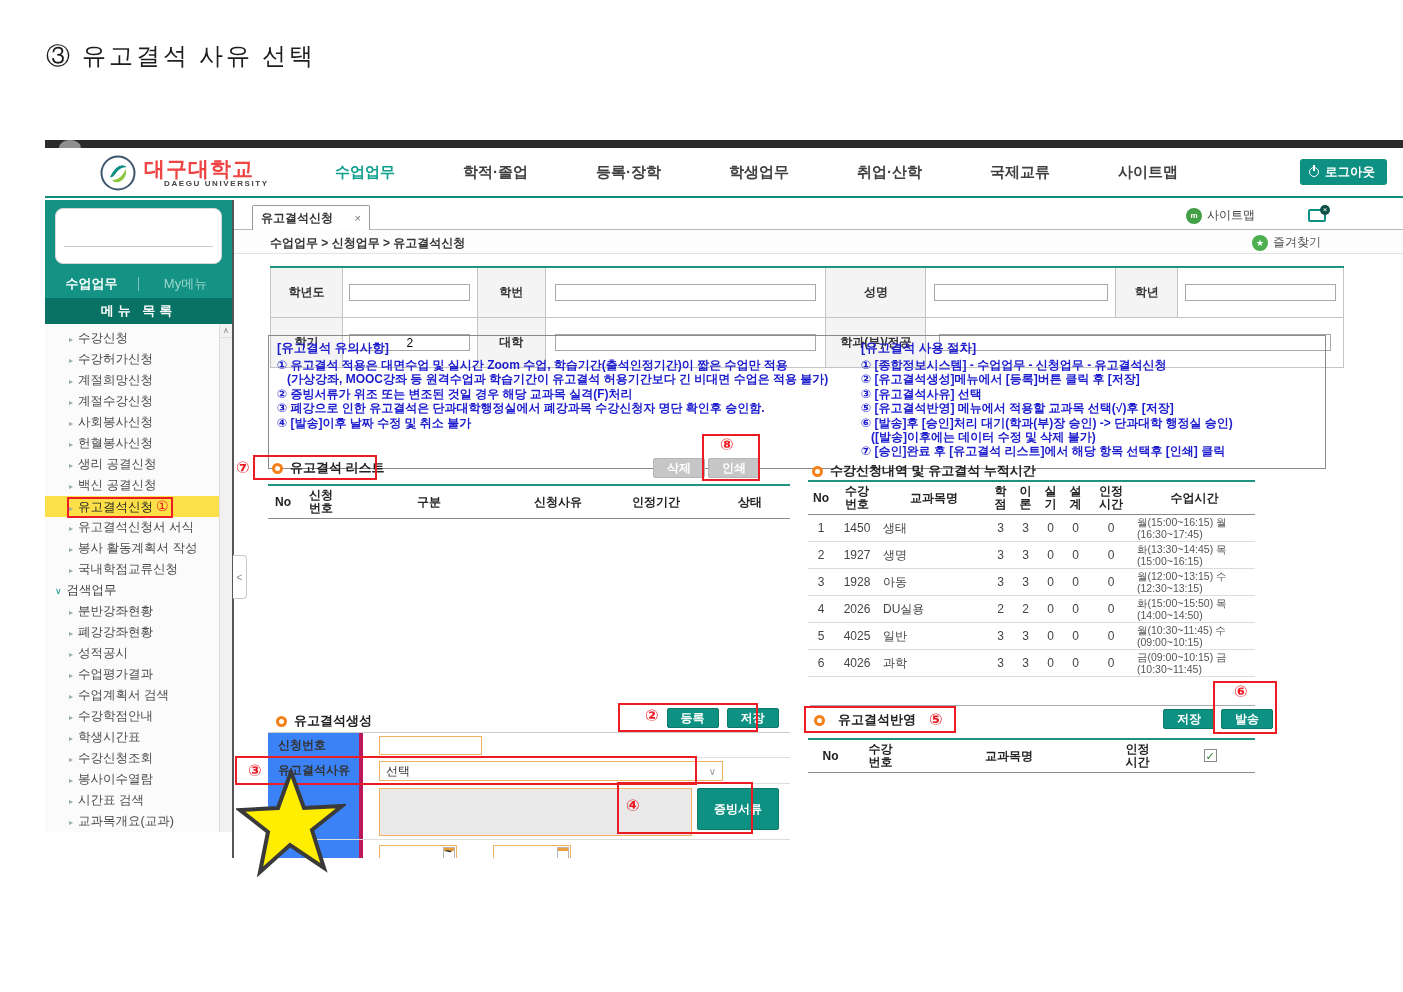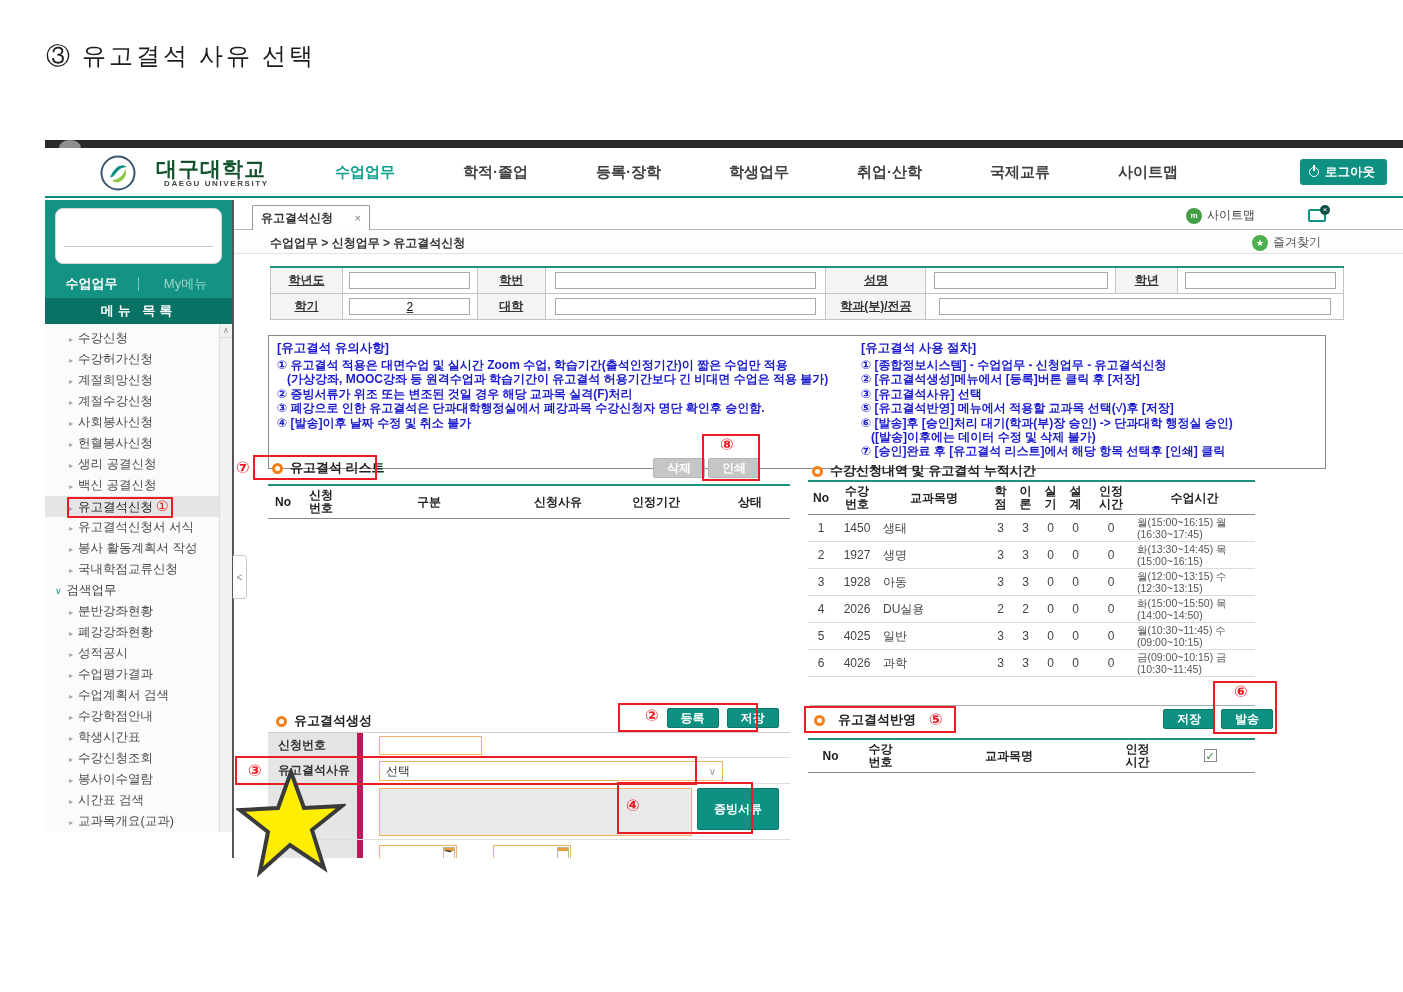--- a/index.html
+++ b/index.html
@@ -13,21 +13,21 @@
 
   
   .win { position:absolute; left:45px; top:140px; width:1358px; height:718px; background:#fff; overflow:hidden; }
   .win-topbar { position:absolute; left:0; top:0; width:100%; height:8px; background:#2b2b2b; }
   .win-nub { position:absolute; left:14px; top:0; width:22px; height:8px; background:#8f8f8f; border-radius:50% 50% 0 0/100% 100% 0 0; }
 
   
   .hdr { position:absolute; left:0; top:8px; width:100%; height:50px; background:#fff; border-bottom:2px solid #0e8d7c; }
   .logo { position:absolute; left:55px; top:7px; display:flex; align-items:center; gap:8px; }
   .emblem { width:36px; height:36px; }
-  .uname { font-size:21px; font-weight:bold; color:#14532d; letter-spacing:1px; line-height:21px;margin-left:12px; }
+  .uname { font-size:21px; font-weight:bold; color:#ef4444; letter-spacing:1px; line-height:21px; }
   .uname-en { font-size:8px; font-weight:bold; color:#444; letter-spacing:1.6px;margin-left:20px; }
   .gnb { position:absolute; left:290px; top:0; height:48px; display:flex; align-items:center; gap:68px; }
   .gnb .nav-item { font-size:15px; font-weight:bold; color:#404040; cursor:pointer; white-space:nowrap; }
   .gnb .nav-item.active { color:#0fa08d; }
   .logout-btn { position:absolute; right:16px; top:11px; height:26px; padding:0 12px 0 9px; background:#0e9182; color:#fff;
     font-size:12.5px; font-weight:bold; border:none; border-radius:3px; display:flex; align-items:center; gap:6px; cursor:pointer; }
   .pwr { width:10px; height:10px; border:1.5px solid #fff; border-radius:50%; position:relative; display:inline-block; }
   .pwr::after { content:""; position:absolute; left:3.2px; top:-3px; width:1.6px; height:6px; background:#fff; }
 
   
@@ -46,21 +46,21 @@
   .menu-panel { position:absolute; left:0; top:124px; width:100%; height:508px; background:#fbfbfb; overflow:hidden; }
   .menu-scroll { position:absolute; right:0; top:0; width:13px; height:100%; background:#f1f1f1; border-left:1px solid #ddd; }
   .menu-scroll .up { display:block; height:14px; text-align:center; font-size:8px; color:#888; line-height:13px; border-bottom:1px solid #ddd; cursor:pointer; }
   .menu { position:absolute; left:0; top:4px; width:174px; list-style:none; }
   .mi { height:21px; line-height:21px; font-size:12.5px; color:#4a4a4a; padding-left:24px; white-space:nowrap; cursor:pointer; position:relative; }
   .mi .arr { font-size:8px; color:#9aa; margin-right:5px; }
   .mi .arr::before { content:"▸"; }
   .mi.sec { padding-left:10px; color:#3d3d3d; }
   .mi.sec .arr { color:#0e9182; font-size:9px; }
   .mi.sec .arr::before { content:"∨"; }
-  .mi.sel { background:#e5e5e5; color:#222; }
+  .mi.sel { background:#fde047; color:#222; }
   .mi.sel .selwrap { outline:2px solid #ec1c24; outline-offset:0; padding:1px 2px 2px 0; }
   .mi .badge { color:#ec1c24; font-size:14px; margin-left:3px; }
 
   
   .ct { position:relative; width:1171px; height:658px; background:#fff; border-left:2px solid #555; }
   .collapse-tab { position:absolute; left:-1px; top:355px; width:14px; height:44px; background:#fff; border:1px solid #c9c9c9;
     border-left:none; border-radius:0 4px 4px 0; color:#888; font-size:10px; display:flex; align-items:center; justify-content:center; cursor:pointer; }
 
   .tabstrip { position:absolute; left:0; top:0; width:100%; height:30px; border-bottom:1px solid #b9b9b9; background:#fff; }
   .tab { position:absolute; left:18px; top:5px; width:118px; height:25px; background:#fff; border:1px solid #9a9a9a; border-bottom:none;
@@ -74,21 +74,21 @@
   .winx::after { content:"×"; position:absolute; right:-6px; top:-6px; width:10px; height:10px; border-radius:50%;
     background:#0b4f46; color:#fff; font-size:8px; line-height:10px; text-align:center; }
 
   .crumbbar { position:absolute; left:0; top:30px; width:100%; height:24px; background:#fdfdfd; border-bottom:1px solid #e3e3e3; }
   .crumb { position:absolute; left:36px; top:5px; font-size:12px; font-weight:bold; color:#333; }
   .fav { position:absolute; left:1018px; top:4px; display:flex; align-items:center; gap:5px; font-size:12px; color:#555; cursor:pointer; }
   .fav .g-circle { background:#4caf50; font-size:9px; }
 
   
   .fset { position:absolute; left:36px; top:66px; width:1074px; border-collapse:collapse; border-top:2px solid #1e9480; }
-  .fset td { border:1px solid #c4c4c4; height:25px; font-size:12px; padding:4px 4px;text-decoration:underline; }
+  .fset td { border:1px solid #c4c4c4; height:25px; font-size:12px; padding:16px 4px; }
   .fset td.lb { background:#f4f4f4; font-weight:bold; text-align:center; color:#333; }
   .fset input { width:96%; height:17px; border:1px solid #a8a8a8; font-size:12px; padding:0 3px; display:block; margin:0 auto; }
   .fset input.ctr { text-align:center; }
 
   
   .notice { position:absolute; left:34px; top:135px; width:1058px; height:134px; border:1px solid #8a8a8a; overflow:hidden;padding-left:30px; }
   .ntc { position:absolute; top:4px; color:#1c1ccE; }
   .ntc.l { left:8px; width:575px; }
   .ntc.r { left:592px; width:460px; }
   .ntc .nt { font-size:12.5px; font-weight:bold; margin-bottom:1px; }
@@ -117,21 +117,21 @@
   
   .en-head { position:absolute; left:578px; top:262px; display:flex; align-items:center; gap:7px; }
   .en-tbl { position:absolute; left:574px; top:280px; width:447px; }
   .en-tbl td.cls-time { text-align:left; font-size:10.5px; line-height:12px; padding:1px 3px; color:#555; }
   .en-tbl td { height:24px; }
 
   
   .cr-head { position:absolute; left:42px; top:512px; display:flex; align-items:center; gap:7px; }
   .cr-btns { position:absolute; left:411px; top:508px; display:flex; gap:8px; }
   .crow { position:absolute; left:34px; width:522px; border-bottom:1px solid #ddd; background:#fff; }
-  .crow .clb { position:absolute; left:0; top:0; bottom:0; width:95px; background:#e5e5e5; border-right:6px solid #be185d;
+  .crow .clb { position:absolute; left:0; top:0; bottom:0; width:95px; background:#3b82f6; border-right:4px solid #be185d;
     font-size:12px; font-weight:bold; color:#333; display:flex; align-items:center; padding-left:10px; }
   .oinput { border:1px solid #f0b263; height:19px; font-size:12px; padding:0 3px; background:#fff; }
   .osel { position:absolute; left:111px; top:3px; width:344px; height:20px; border:1px solid #f0b263; background:#fff;
     font-size:12px; color:#333; display:flex; align-items:center; padding:0 6px; cursor:pointer; }
   .osel .chev { margin-left:auto; color:#999; font-size:10px; }
   .otext { position:absolute; left:111px; top:4px; width:313px; height:48px; border:1px solid #f0b263; background:#e9e9e9; }
   .ev-btn { position:absolute; left:429px; top:4px; width:82px; height:42px; background:#0e9182; border:1px solid #0a7a6c;
     color:#fff; font-size:12px; font-weight:bold; border-radius:2px; cursor:pointer; }
   .dt { position:absolute; top:4px; height:19px; }
   .dt .oinput { width:78px; height:19px; }

